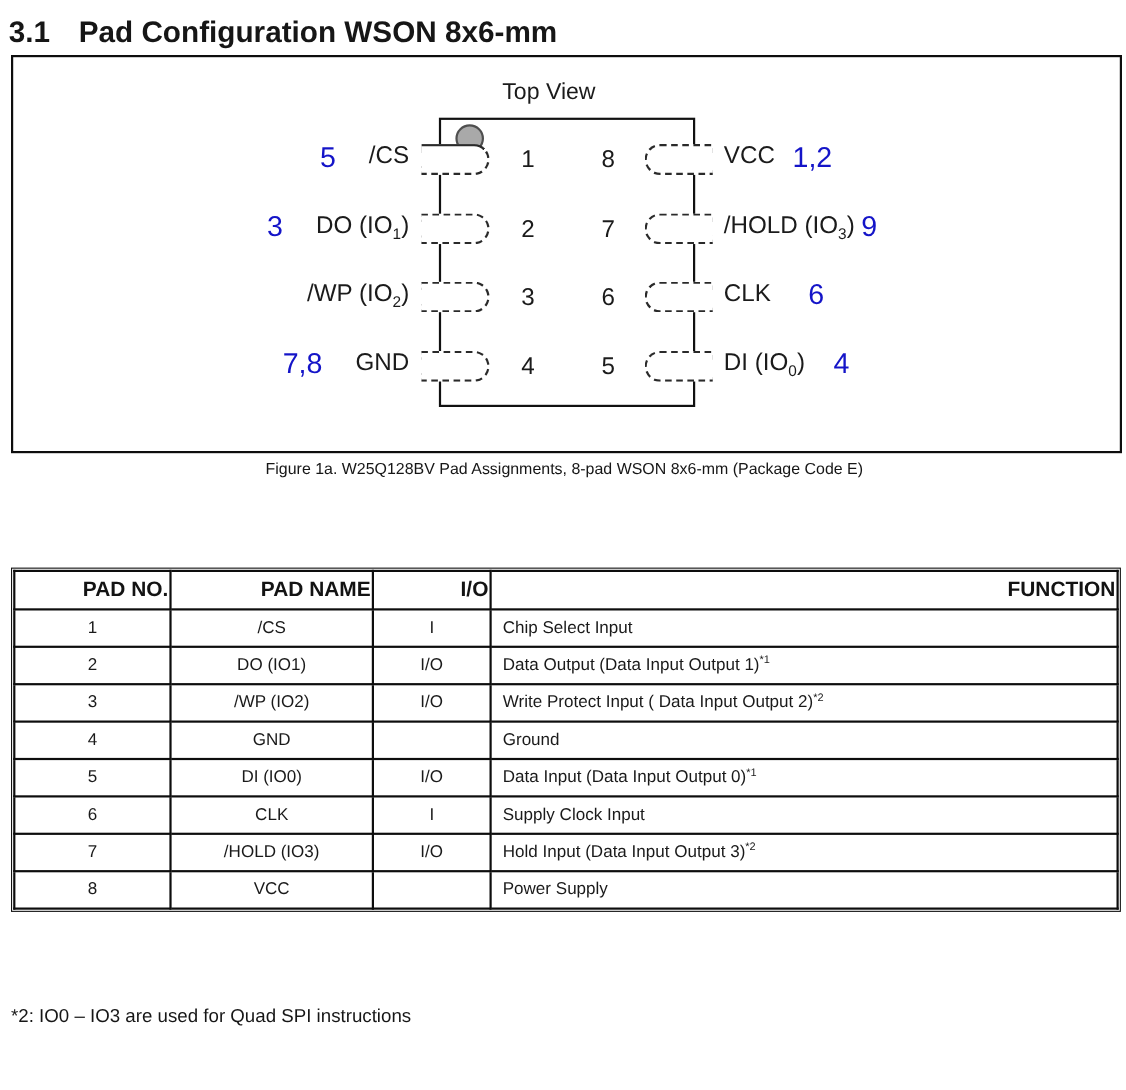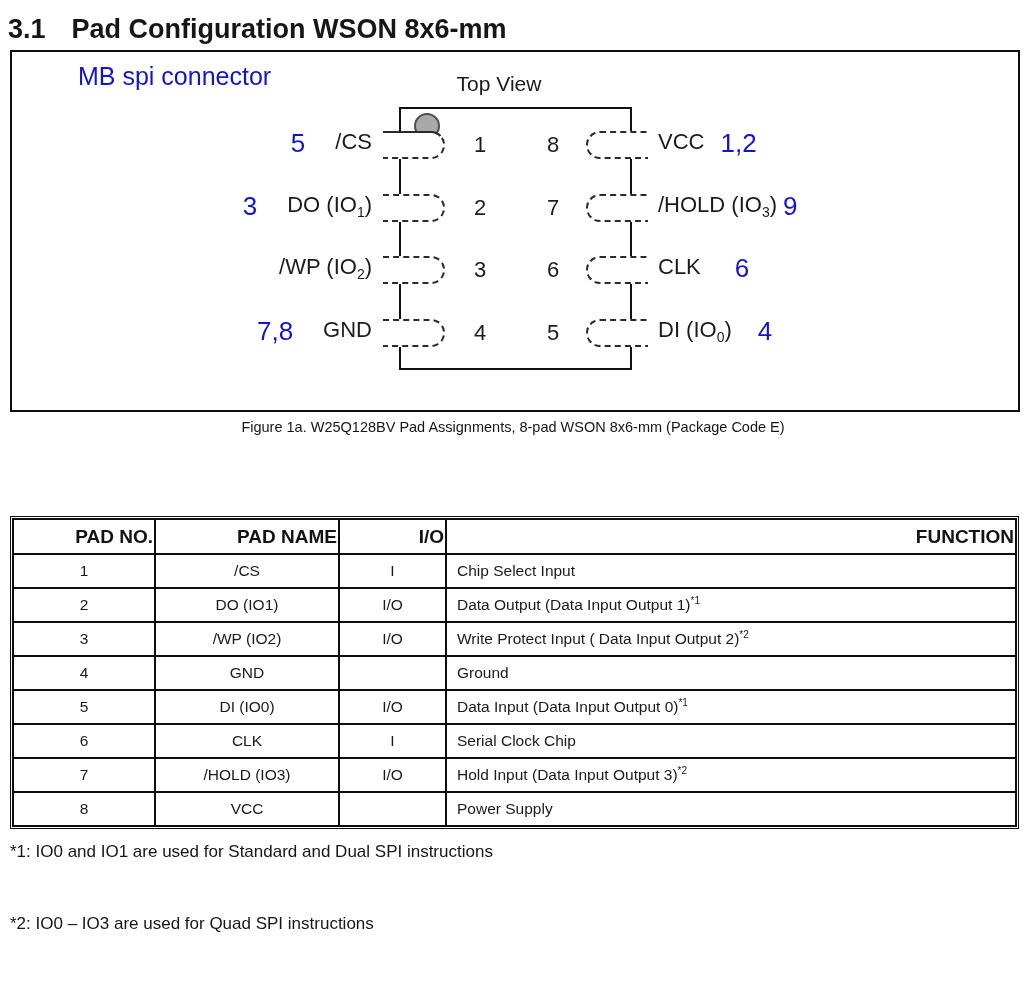--- a/index.html
+++ b/index.html
@@ -50,21 +50,20 @@
 <body>
 
 <div id="canvas">
 
   <div class="sec-heading" style="top:14px;">
     <span class="sec-num">3.1</span><span>Pad Configuration WSON 8x6-mm</span>
   </div>
 
   <div class="figure-box">
 
-    <div class="annotation-blue">MB spi connector</div>
     <div class="top-view">Top View</div>
 
     <div class="chip">
       <div class="pin1-marker"></div>
 
       <div class="pad left p1-solid-top" style="top:22px;"></div>
       <div class="pad left" style="top:85px;"></div>
       <div class="pad left" style="top:147px;"></div>
       <div class="pad left" style="top:210px;"></div>
 
@@ -165,34 +164,33 @@
         <tr>
           <td>5</td>
             <td>DI (IO0)</td>
             <td>I/O</td>
           <td class="func"><span>Data Input (Data Input Output 0)</span><sup>*1</sup></td>
         </tr>
         <tr>
           <td>6</td>
             <td>CLK</td>
             <td>I</td>
-          <td class="func"><span>Serial Clock Chip</span><sup></sup></td>
+          <td class="func"><span>Supply Clock Input</span><sup></sup></td>
         </tr>
         <tr>
           <td>7</td>
             <td>/HOLD (IO3)</td>
             <td>I/O</td>
           <td class="func"><span>Hold Input (Data Input Output 3)</span><sup>*2</sup></td>
         </tr>
         <tr>
           <td>8</td>
             <td>VCC</td>
             <td></td>
           <td class="func"><span>Power Supply</span><sup></sup></td>
         </tr>
       </tbody>
     </table>
   </div>
 
-  <div class="fn" style="top:842px;">*1: IO0 and IO1 are used for Standard and Dual SPI instructions</div>
   <div class="fn" style="top:914px;">*2: IO0 – IO3 are used for Quad SPI instructions</div>
 
 </div>
 
 </body></html>

